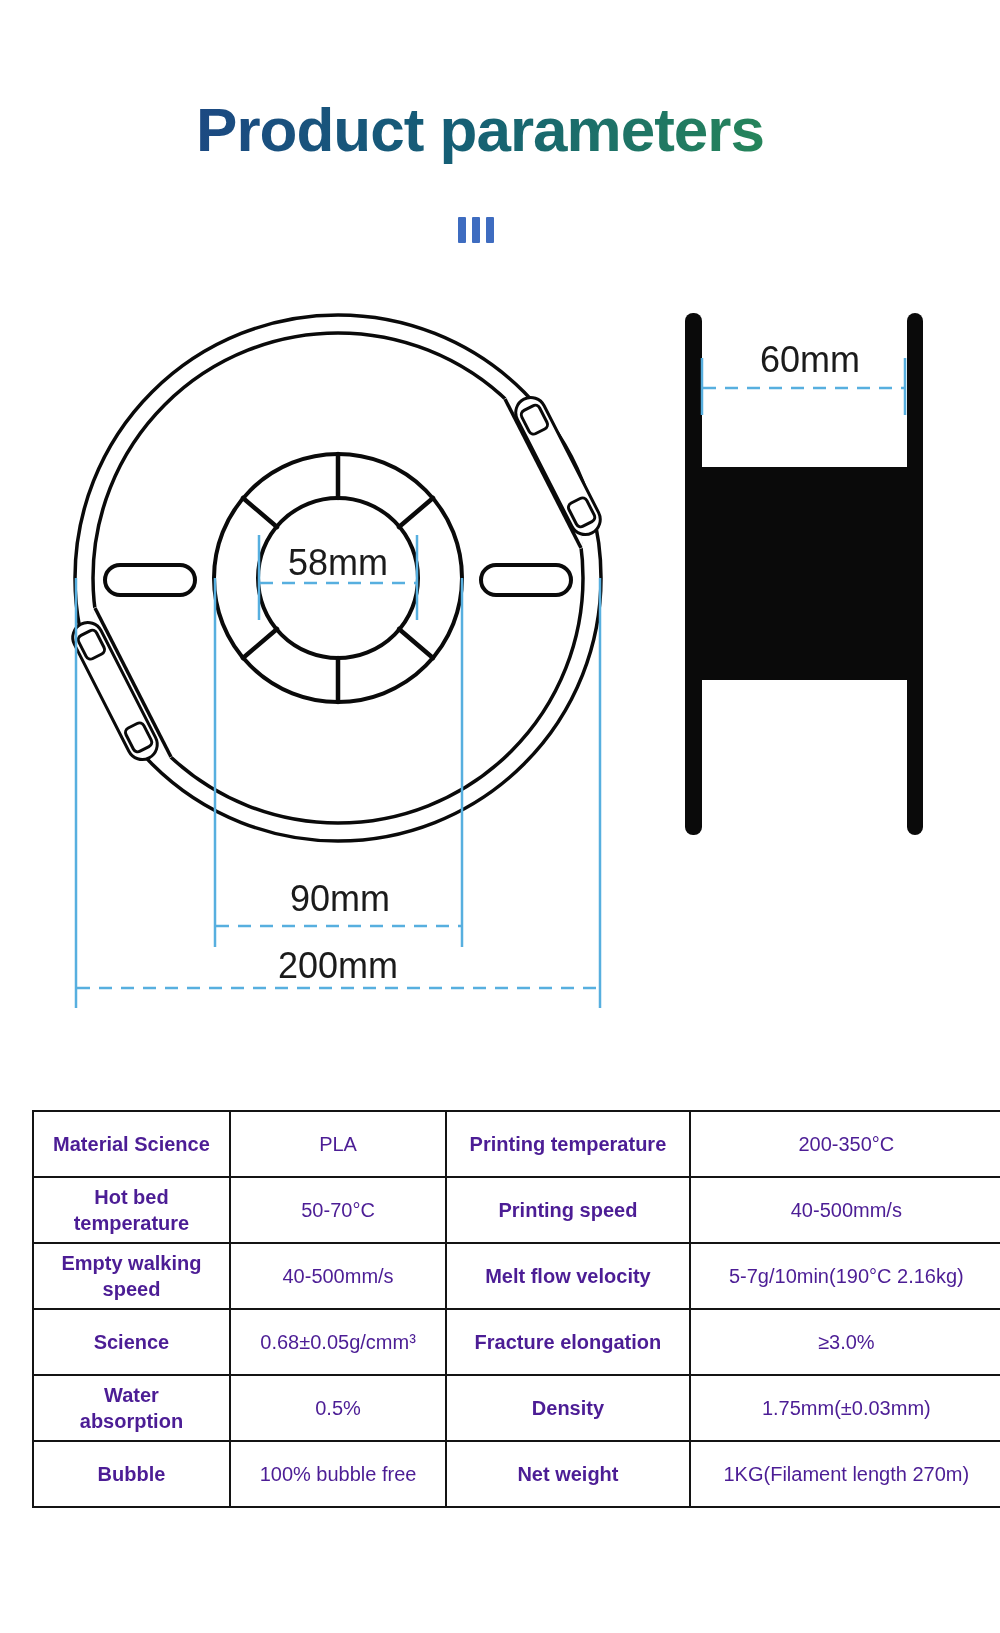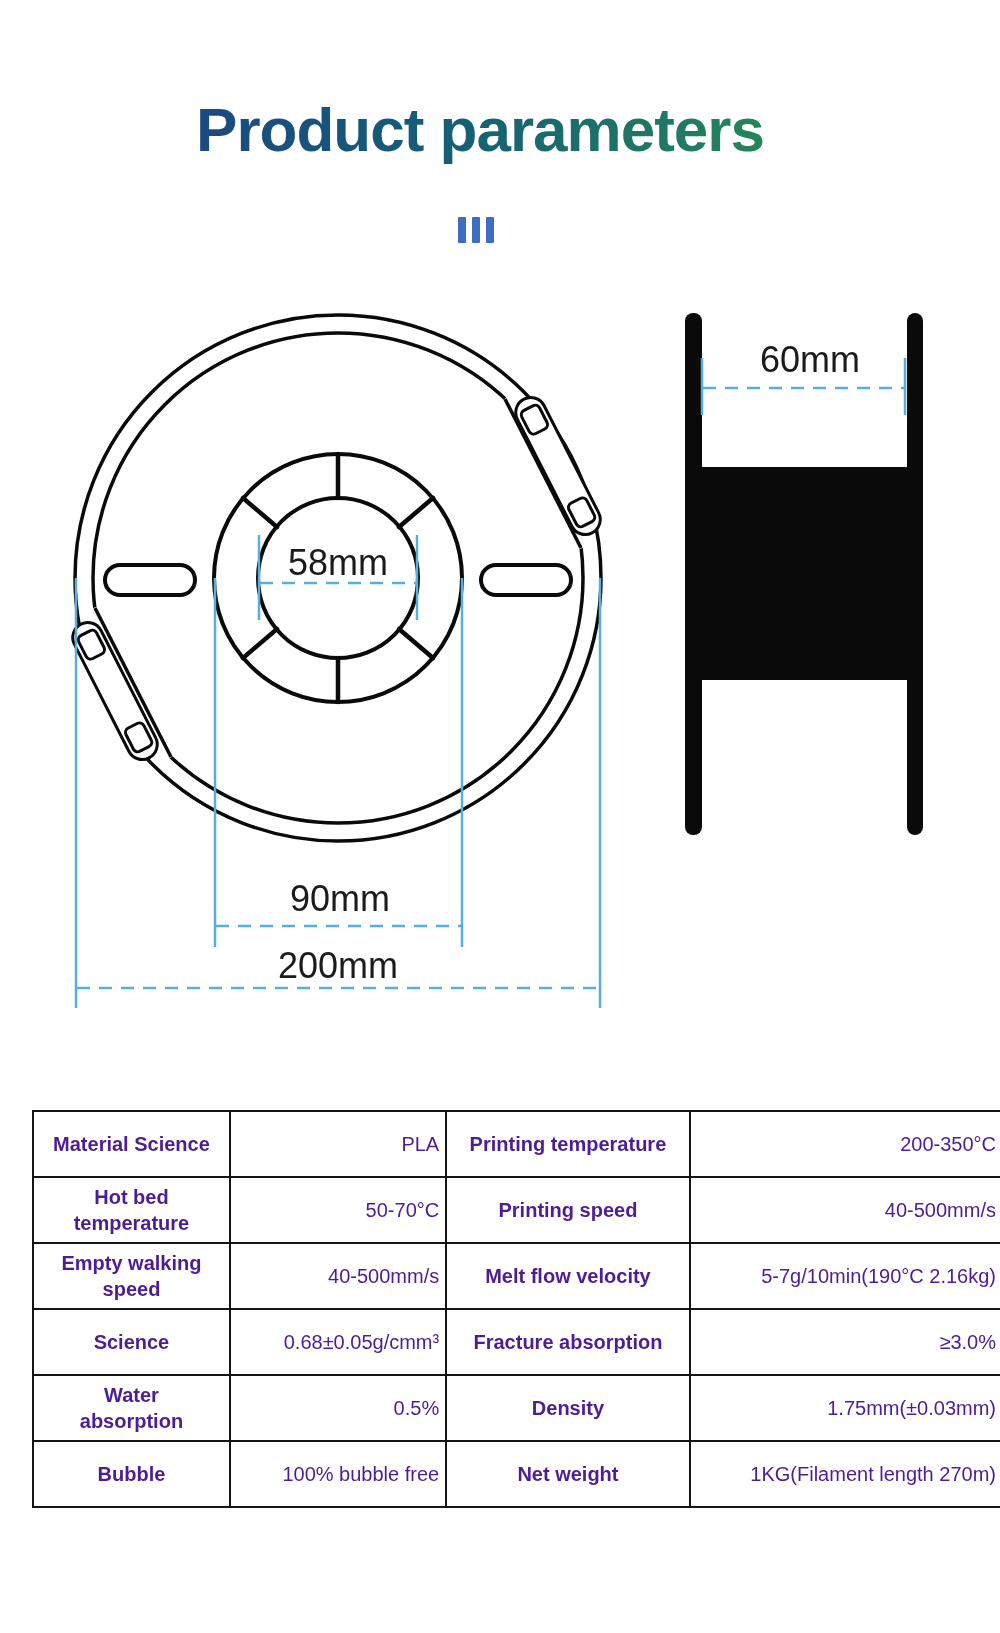--- a/index.html
+++ b/index.html
@@ -51,21 +51,21 @@
   }
   table.spec td {
     border:2px solid #141414;
     text-align:center; vertical-align:middle;
     height:66px;
     padding:4px 6px;
     font-size:20px;
     line-height:1.3;
   }
   table.spec td.lbl { font-weight:bold; white-space:pre-line; }
-  table.spec td.val { font-weight:normal;text-align:right; }
+  table.spec td.val { font-weight:normal; }
   col.c1 { width:20.3%; }
   col.c2 { width:22.3%; }
   col.c3 { width:25.1%; }
   col.c4 { width:32.3%; }
 </style>
 </head>
 <body>
 
 <h1 class="page-title">Product parameters</h1>
 
@@ -170,21 +170,21 @@
     <tr>
       <td class="lbl">Empty walking
 speed</td>
       <td class="val">40-500mm/s</td>
       <td class="lbl">Melt flow velocity</td>
       <td class="val">5-7g/10min(190°C 2.16kg)</td>
     </tr>
     <tr>
       <td class="lbl">Science</td>
       <td class="val">0.68±0.05g/cmm³</td>
-      <td class="lbl">Fracture absorption</td>
+      <td class="lbl">Fracture elongation</td>
       <td class="val">≥3.0%</td>
     </tr>
     <tr>
       <td class="lbl">Water
 absorption</td>
       <td class="val">0.5%</td>
       <td class="lbl">Density</td>
       <td class="val">1.75mm(±0.03mm)</td>
     </tr>
     <tr>

